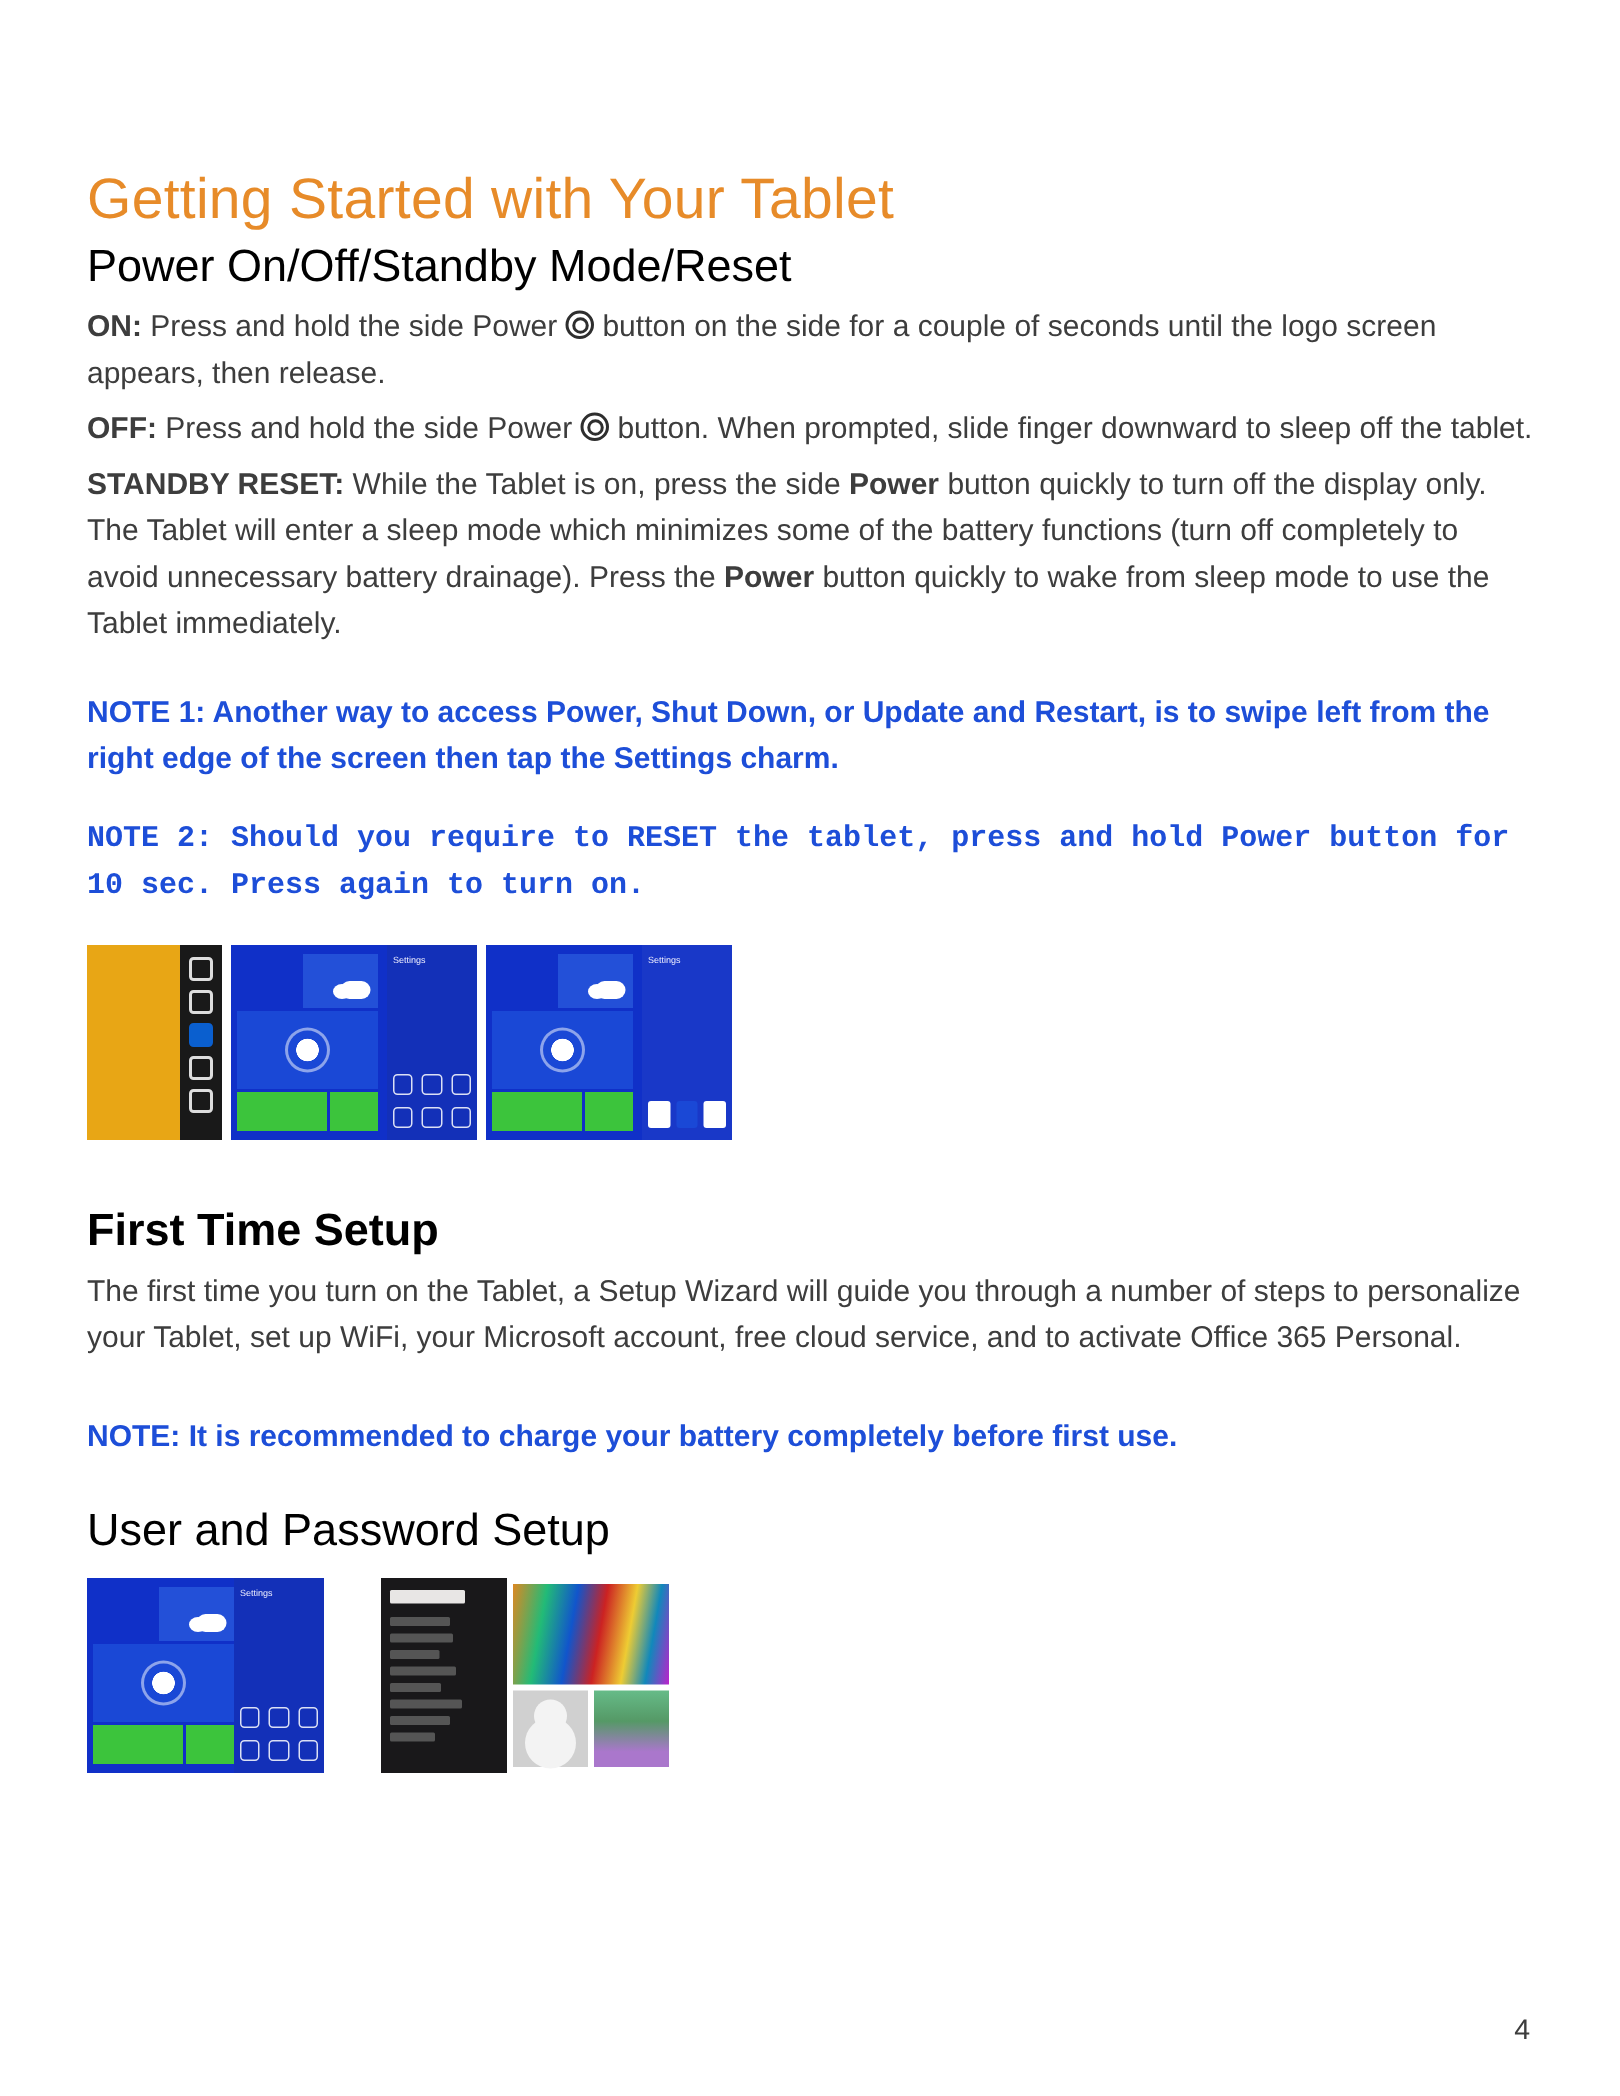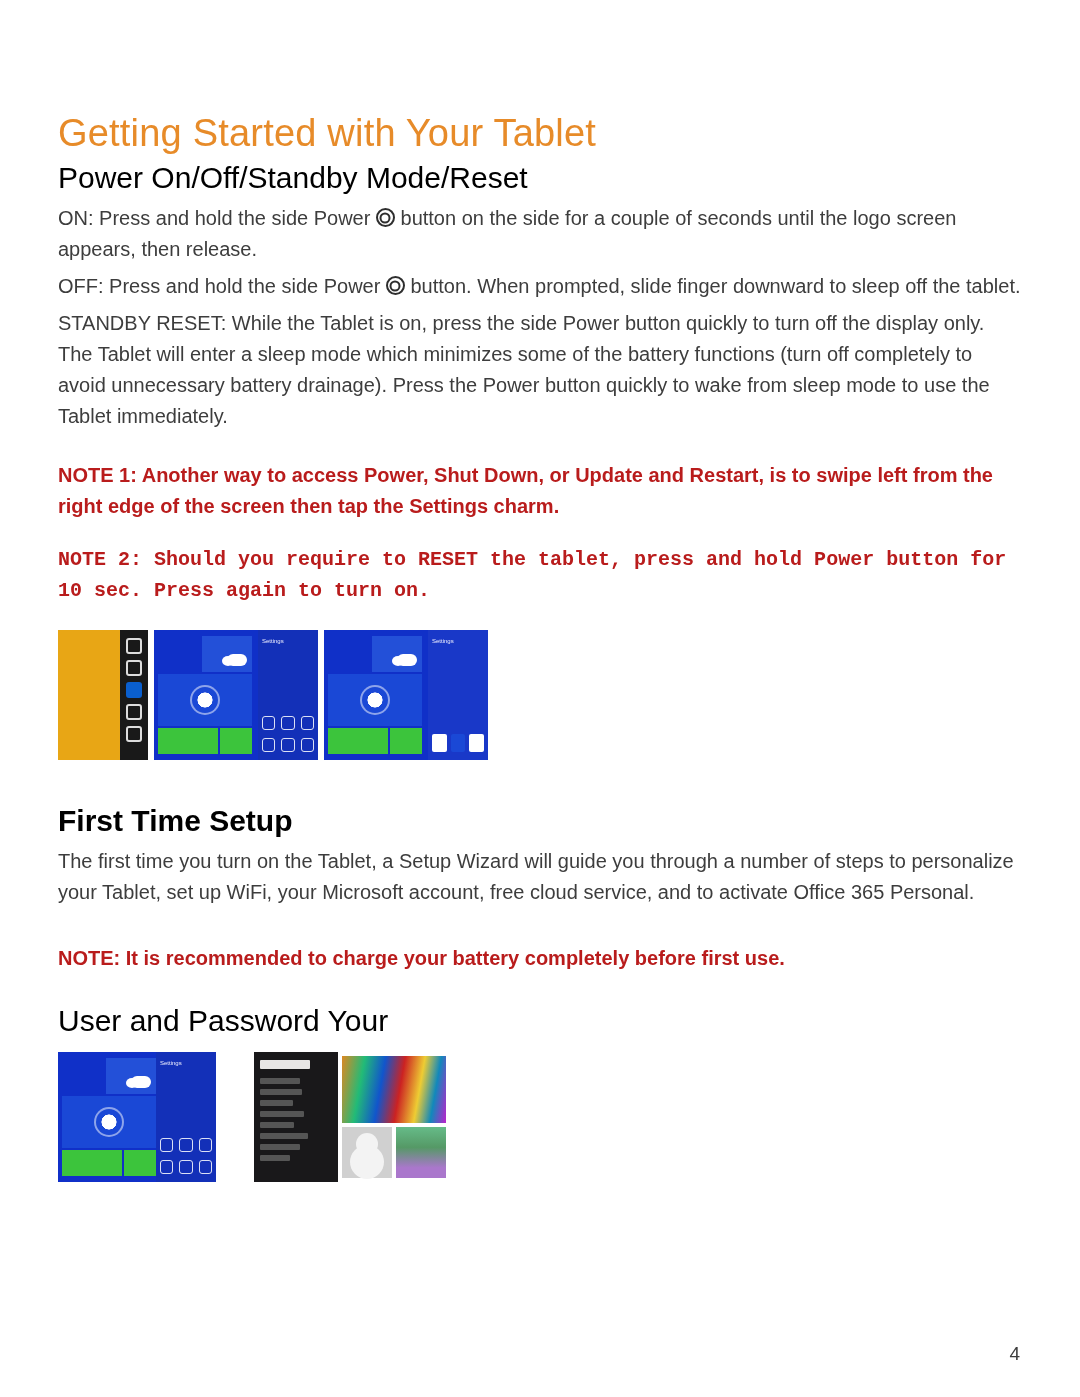--- a/index.html
+++ b/index.html
@@ -24,26 +24,26 @@
     font-size: 30px;
     font-weight: 400;
     margin-bottom: 8px;
   }
   p.body {
     font-size: 20px;
     line-height: 1.55;
     color: #3d3d3d;
     margin-bottom: 6px;
   }
-  p.body b, p.note b, b { font-weight: 400; }
+  p.body b, p.note b, b { font-weight: 700; }
   p.note {
     font-size: 20px;
     line-height: 1.55;
     font-weight: 700;
-    color: #b91c1c;
+    color: #1d4ed8;
     margin-top: 28px;
   }
   p.note + p.note { margin-top: 22px; font-family: Liberation Mono, monospace; }
   .power-icon {
     display: inline-block;
     width: 19px; height: 19px;
     border: 2.4px solid #2e2e2e;
     border-radius: 50%;
     position: relative;
     vertical-align: -2px;
@@ -192,21 +192,21 @@
           <div class="sq"></div>
       </div>
     </div>
   </div>
 </div>
 
 <h2 class="sec2">First Time Setup</h2>
 <p class="body">The first time you turn on the Tablet, a Setup Wizard will guide you through a number of steps to personalize your Tablet, set up WiFi, your Microsoft account, free cloud service, and to activate Office 365 Personal.</p>
 <p class="note" style="margin-top:35px;">NOTE: It is recommended to charge your battery completely before first use.</p>
 
-<h2 class="sec3" style="margin-top:30px;">User and Password Your</h2>
+<h2 class="sec3" style="margin-top:30px;">User and Password Setup</h2>
 
 <div class="figrow2">
   <div class="fig s4">
     <div class="s2-left" style="width:96px;">
       <div class="tile a"></div>
       <div class="tile b">
           <div class="cloud"></div>
         </div>
       <div class="tile c">
           <div class="sun"></div>

